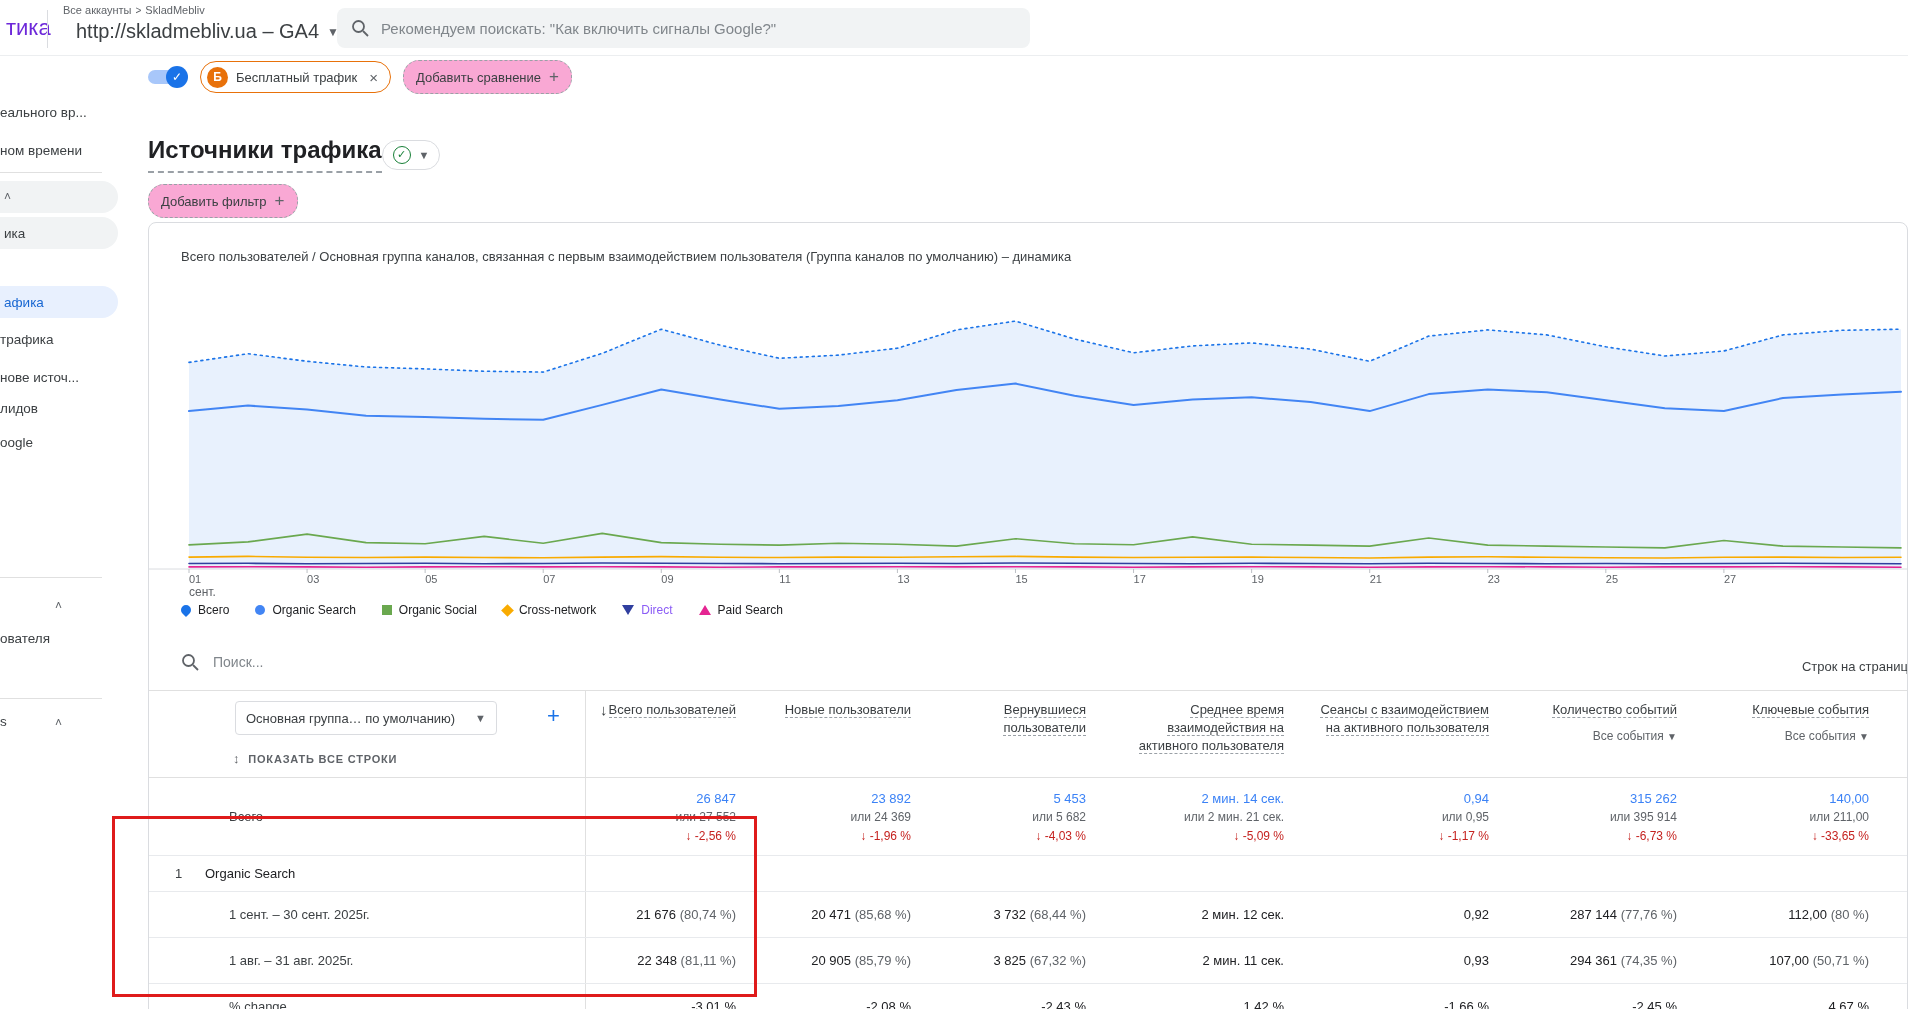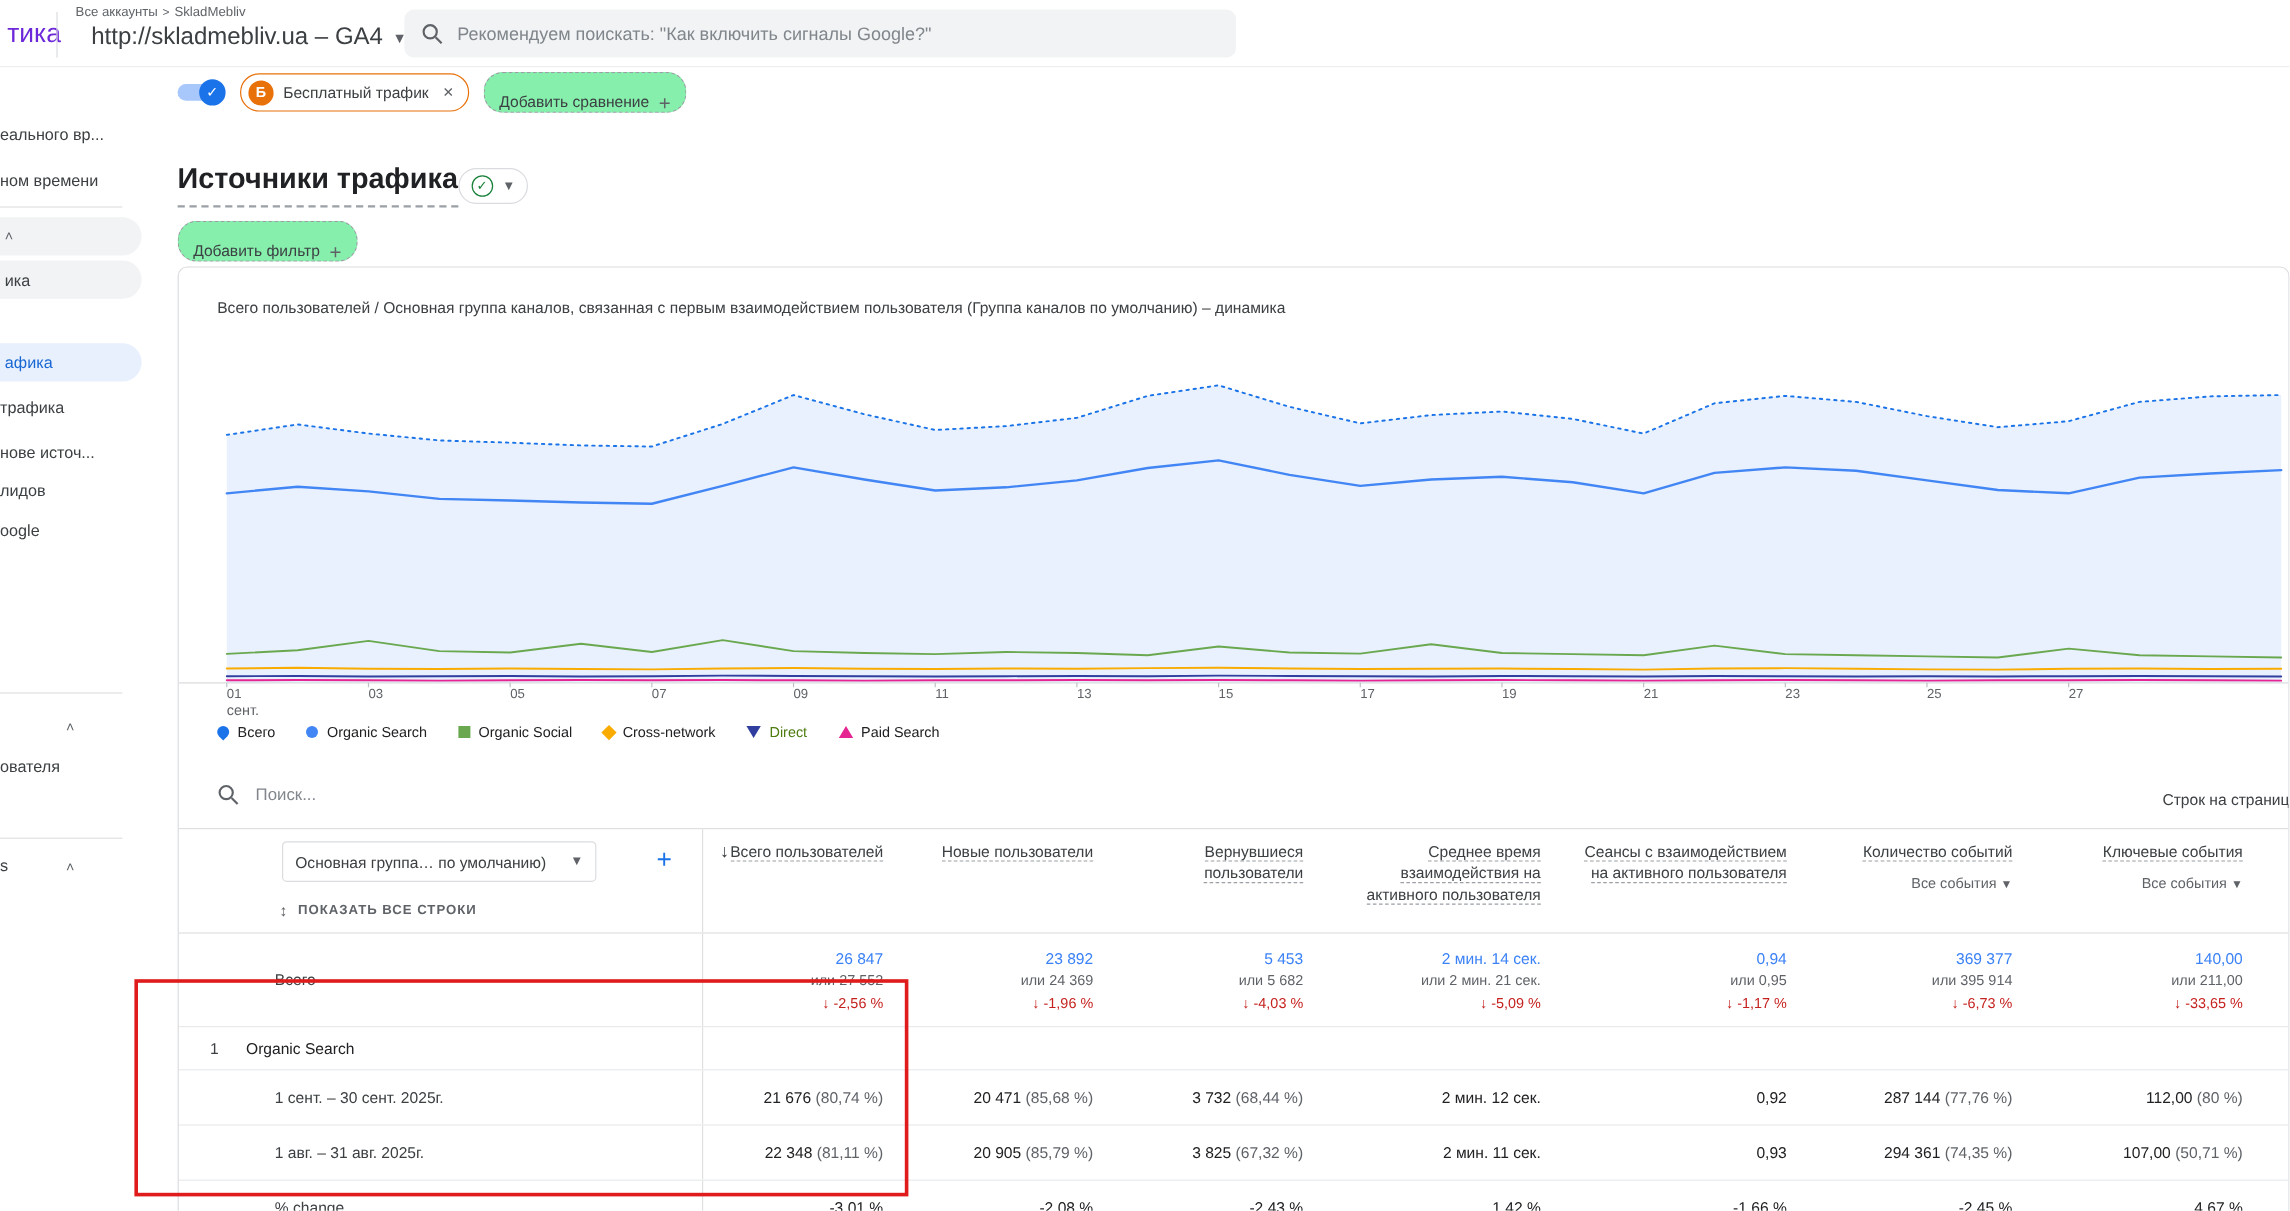--- a/index.html
+++ b/index.html
@@ -29,21 +29,21 @@
   .schev { position:absolute; left:55px; font-size:12px; color:#5f6368; }
   
   .controls { position:absolute; left:148px; top:60px; height:34px; display:flex; align-items:center; gap:12px; z-index:3; }
   .toggle { position:relative; width:40px; height:22px; cursor:pointer; }
   .toggle .track { position:absolute; left:0; top:4px; width:38px; height:14px; border-radius:8px; background:#a8c7fa; }
   .toggle .knob { position:absolute; right:0; top:0; width:22px; height:22px; border-radius:50%; background:#1a73e8; color:#fff; font-size:12px; display:flex; align-items:center; justify-content:center; }
   .seg-chip { height:32px; border:1px solid #e8710a; border-radius:16px; background:#fff; display:flex; align-items:center; gap:8px; padding:0 12px 0 6px; }
   .seg-badge { width:21px; height:21px; border-radius:50%; background:#e8710a; color:#fff; font-size:12px; font-weight:bold; display:flex; align-items:center; justify-content:center; }
   .seg-label { font-size:13px; color:#3c4043; }
   .seg-x { font-size:15px; color:#5f6368; cursor:pointer; padding-left:4px; }
-  .dash-chip { height:32px; border:1px dashed #9aa0a6; border-radius:16px; background:#86efac; display:flex; gap:8px; padding:16px 12px; font-size:13px; color:#3c4043; cursor:pointer; }
+  .dash-chip { height:32px; border:1px dashed #9aa0a6; border-radius:16px; background:#f9a8d4; display:flex; align-items:center; gap:8px; padding:16px 12px; font-size:13px; color:#3c4043; cursor:pointer; }
   .dash-chip .plus { font-size:17px; color:#5f6368; }
   
   .title-row { position:absolute; left:148px; top:136px; display:flex; align-items:center; z-index:3; }
   .report-title { font-size:24px; color:#202124; border-bottom:2px dashed #9aa0a6; padding-bottom:7px; }
   .verify-pill { height:30px; border:1px solid #dadce0; border-radius:15px; display:flex; align-items:center; gap:8px; padding:0 10px; cursor:pointer; }
   .okc { width:18px; height:18px; border:1.5px solid #188038; border-radius:50%; color:#188038; font-size:11px; display:flex; align-items:center; justify-content:center; }
   .verify-pill .caret { font-size:11px; color:#5f6368; }
   .filter-chip { position:absolute; left:148px; top:184px; z-index:3; }
   
   .card { position:absolute; left:148px; top:222px; width:1760px; height:830px; border:1px solid #dadce0; border-radius:8px; background:#fff; overflow:hidden; z-index:2; }
@@ -230,21 +230,21 @@
     <div class="legend-item" style="color: rgb(106, 168, 79);">
       <span class="g g-square"></span>
       <span class="legend-label" style="color: rgb(32, 33, 36);">Organic Social</span>
     </div>
     <div class="legend-item" style="color: rgb(249, 171, 0);">
       <span class="g g-diamond"></span>
       <span class="legend-label" style="color: rgb(32, 33, 36);">Cross-network</span>
     </div>
     <div class="legend-item" style="color: rgb(48, 63, 159);">
       <span class="g g-tri-down"></span>
-      <span class="legend-label" style="color: #4d7c0f;">Direct</span>
+      <span class="legend-label" style="color: #8b5cf6;">Direct</span>
     </div>
     <div class="legend-item" style="color: rgb(229, 37, 146);">
       <span class="g g-tri-up"></span>
       <span class="legend-label" style="color: rgb(32, 33, 36);">Paid Search</span>
     </div>
   </div>
 
   <div class="toolbar">
     <div class="tsearch">
       <svg class="mag" viewBox="0 0 18 18">
@@ -309,21 +309,21 @@
       <span class="num-main">2 мин. 14 сек.</span>
       <span class="num-or">или 2 мин. 21 сек.</span>
       <span class="num-chg">↓ <span>-5,09 %</span></span>
     </div>
     <div class="mcell">
       <span class="num-main">0,94</span>
       <span class="num-or">или 0,95</span>
       <span class="num-chg">↓ <span>-1,17 %</span></span>
     </div>
     <div class="mcell">
-      <span class="num-main">369 377</span>
+      <span class="num-main">315 262</span>
       <span class="num-or">или 395 914</span>
       <span class="num-chg">↓ <span>-6,73 %</span></span>
     </div>
     <div class="mcell">
       <span class="num-main">140,00</span>
       <span class="num-or">или 211,00</span>
       <span class="num-chg">↓ <span>-33,65 %</span></span>
     </div>
   </div>
 

